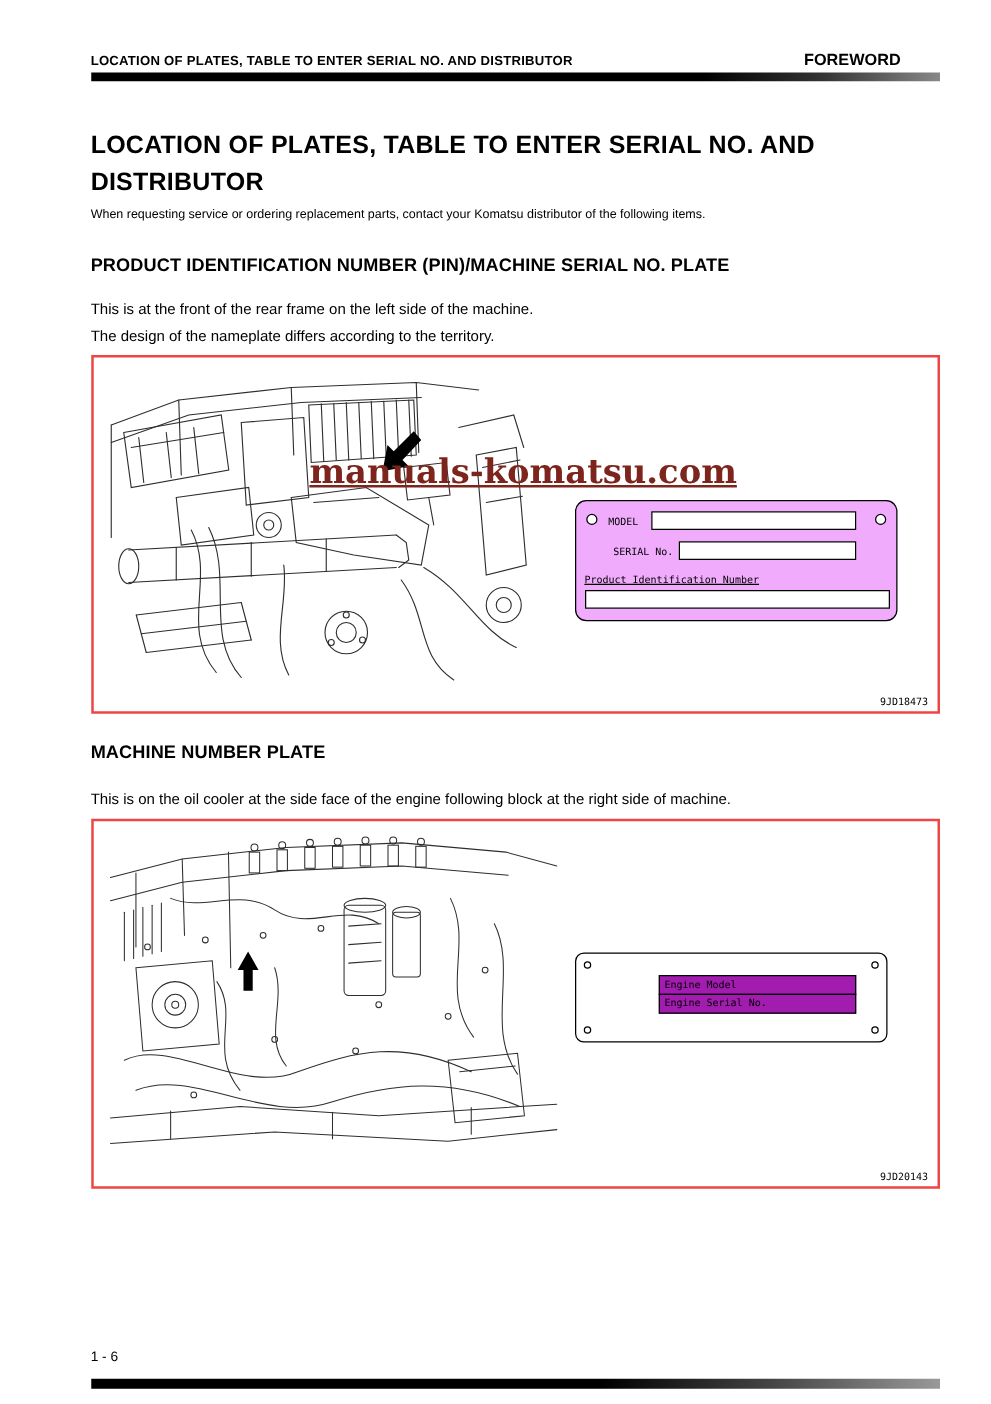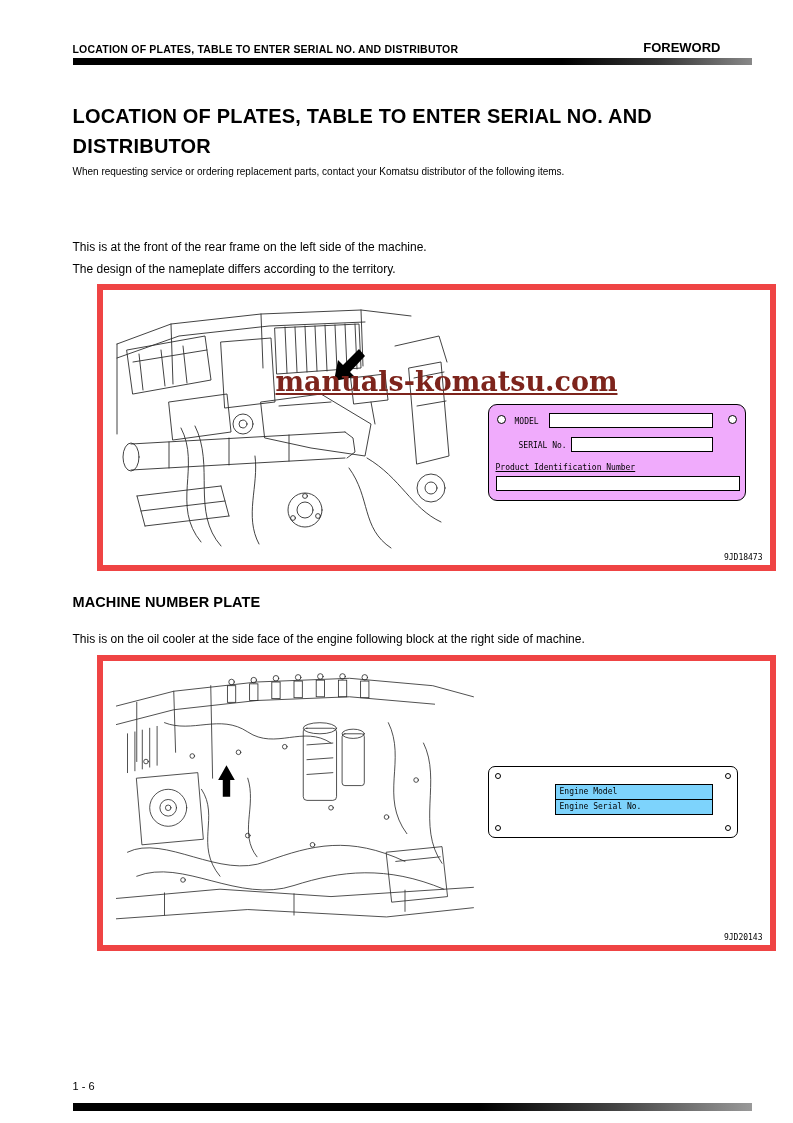--- a/index.html
+++ b/index.html
@@ -15,21 +15,21 @@
 
   
   .page-title { position:absolute; left:57px; top:101px; font-size:20px; font-weight:bold; line-height:30px; letter-spacing:0.2px; }
   .intro      { position:absolute; left:57px; top:166px; font-size:10px; }
 
   
   .sec-heading { position:absolute; left:57px; font-size:14.5px; font-weight:bold; letter-spacing:0.1px; }
   .sec-body    { position:absolute; left:57px; font-size:12px; line-height:22px; }
 
   
-  .figure { position:absolute; left:57px; width:679px; border:6px solid #ef4444; background:#fff;margin-left:24px; }
+  .figure { position:absolute; left:57px; width:679px; border:2px solid #ef4444; background:#fff; }
   .fig1 { top:284px; height:287px; }
   .fig2 { top:655px; height:296px; }
   .art  { position:absolute; left:6px; }
   .art1 { top:16px; }
   .art2 { top:6px; }
   .fig-code { position:absolute; right:7px; bottom:3px; font-size:8px; font-family:"DejaVu Sans Mono", monospace; }
 
   .watermark { position:absolute; left:173px; top:76px; font-family:"DejaVu Serif", serif; font-weight:bold;
                font-size:27px; color:#7d241c; text-decoration:underline; white-space:nowrap; }
 
@@ -40,21 +40,21 @@
   .h9 { width:9px; height:9px; }
   .h6 { width:6px; height:6px; }
   .plate-label { position:absolute; font-family:"DejaVu Sans Mono", monospace; font-size:8px; line-height:9px; white-space:nowrap; }
   .plate-field { position:absolute; border:1px solid #000; background:#fff; }
 
   
   .plate2 { position:absolute; left:385px; top:105px; width:250px; height:72px;
             border:1.5px solid #000; border-radius:7px; background:#fff; }
   .eng-rows { position:absolute; left:66px; top:17px; width:158px; }
   .eng-row  { height:16px; border:1px solid #000; font-family:"DejaVu Sans Mono", monospace;
-              font-size:8px; line-height:14px; padding-left:4px; background:#7dd3fc; }
+              font-size:8px; line-height:14px; padding-left:4px; background:#a21caf; }
   .eng-row + .eng-row { margin-top:-1px; }
 
   
   .page-number { position:absolute; left:57px; top:1080px; font-size:11px; }
   .ftr-bar { position:absolute; left:57px; top:1103px; width:679px; height:8px;
              background:linear-gradient(90deg,#000 0%,#000 60%,#444 80%,#999 100%); }
 </style>
 </head>
 <body>
 
@@ -64,20 +64,21 @@
   <div class="hdr-right">FOREWORD</div>
   <div class="hdr-bar"></div>
 
   <div class="page-title">
     <div>LOCATION OF PLATES, TABLE TO ENTER SERIAL NO. AND</div>
     <div>DISTRIBUTOR</div>
   </div>
 
   <div class="intro">When requesting service or ordering replacement parts, contact your Komatsu distributor of the following items.</div>
 
+  <div class="sec-heading" style="top:205px;">PRODUCT IDENTIFICATION NUMBER (PIN)/MACHINE SERIAL NO. PLATE</div>
   <div class="sec-body" style="top:236px;">
     <div>This is at the front of the rear frame on the left side of the machine.</div>
     <div>The design of the nameplate differs according to the territory.</div>
   </div>
 
   <div class="figure fig1">
 
     <svg class="art art1" viewBox="0 0 380 250" width="380" height="250">
       <g stroke="#2e2e2e" stroke-width="0.9" fill="none" stroke-linecap="round">
         <polyline points="8,38 62,18 152,8 252,4 302,10"></polyline>

